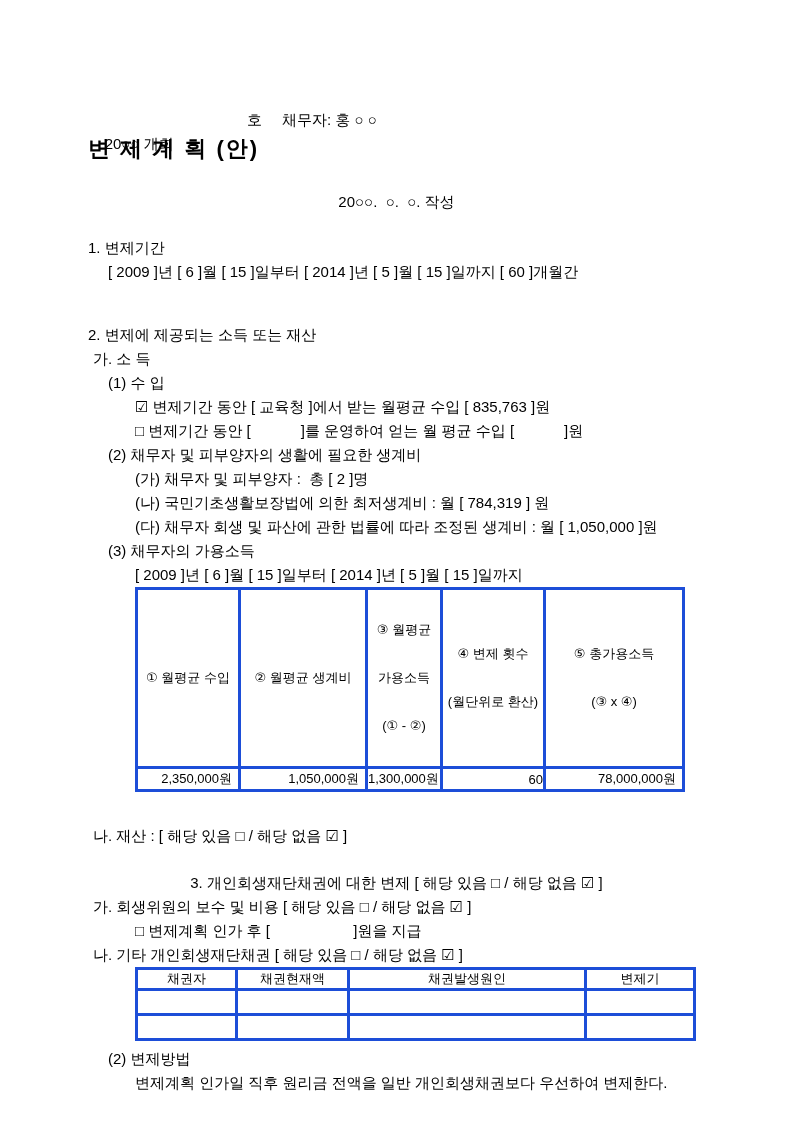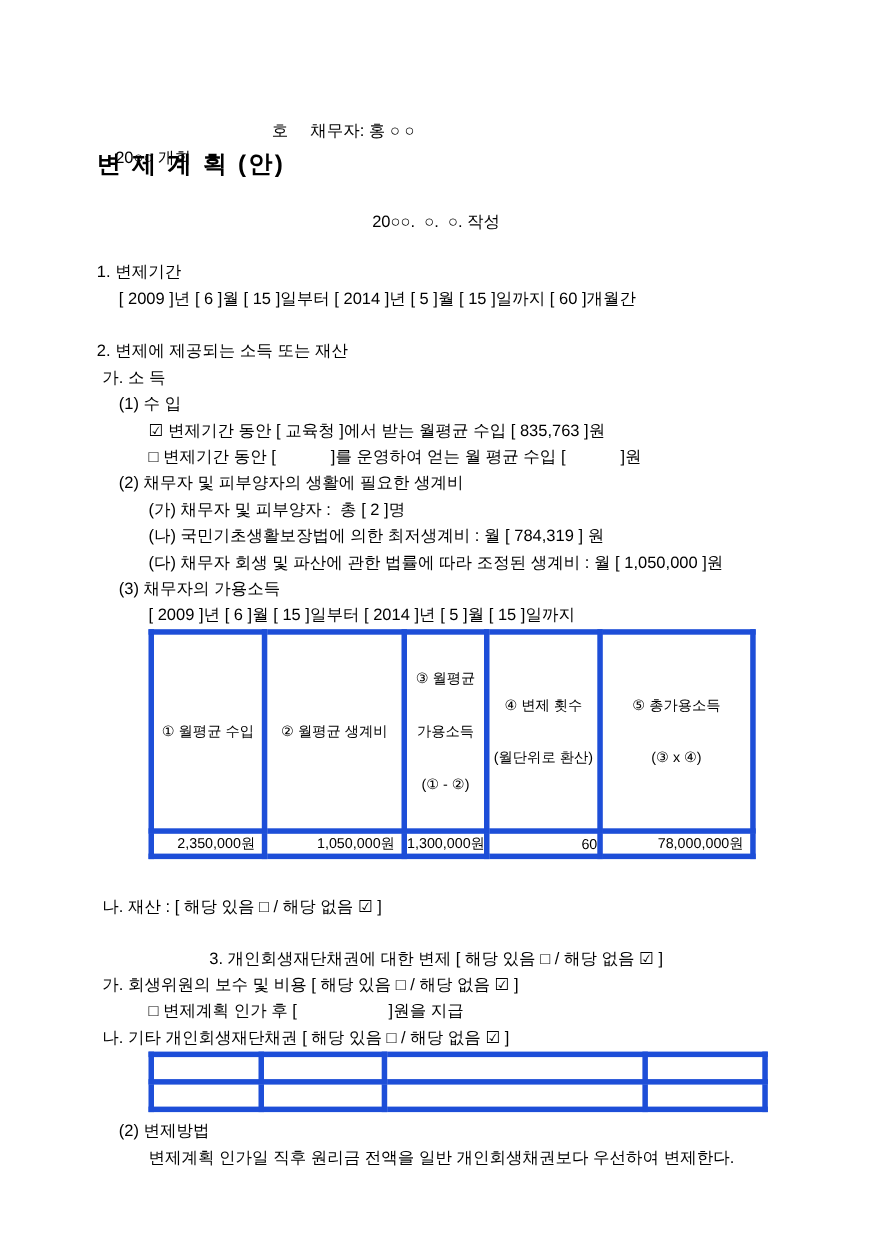--- a/index.html
+++ b/index.html
@@ -28,35 +28,35 @@
     height: 34px;
     line-height: 34px;
     text-align: left;
     font-weight: bold;
     font-size: 22px;
     letter-spacing: 2px;
     white-space: pre;
   }
   .date-line { margin-top: 24px; text-align: center; }
   .gap22 { margin-top: 22px; }
-  .gap24 { margin-top: 24px; }
+  .gap24 { margin-top: 39px; }
   .gap23 { margin-top: 23px; text-align: center; }
   .gap15 { margin-top: 32px; }
   .gap6  { margin-top: 6px; }
   .ind-ga { padding-left: 5px; }
   .ind-p  { padding-left: 20px; }
   .ind-i  { padding-left: 47px; }
   .cb { display: inline; }
   table {
     border-collapse: collapse;
     table-layout: fixed;
     margin-left: 47px;
     border: 2px solid #000;
   }
-  th, td { border: 5px solid #1d4ed8; font-weight: normal; overflow: hidden; }
+  th, td { border: 3px solid #1d4ed8; font-weight: normal; overflow: hidden; }
   .t1 { width: 547px; }
   .t1 th {
     height: 54px; font-size: 13px; text-align: center;
     vertical-align: middle; line-height: 16px; white-space: pre;
   }
   .t1 td {
     height: 23px; font-size: 13px; text-align: right;
     padding-right: 6px; vertical-align: middle; white-space: pre;
   }
   .t1 td.center { text-align: right; padding-right: 0; }
@@ -146,20 +146,26 @@
 
   <table class="t2">
     <colgroup>
       <col style="width:100px">
         <col style="width:112px">
         <col style="width:237px">
         <col style="width:109px">
     </colgroup>
     <tbody>
       <tr>
+        <th>채권자</th>
+        <th>채권현재액</th>
+        <th>채권발생원인</th>
+        <th>변제기</th>
+      </tr>
+      <tr>
         <td></td>
         <td></td>
         <td></td>
         <td></td>
       </tr>
       <tr>
         <td></td>
         <td></td>
         <td></td>
         <td></td>

